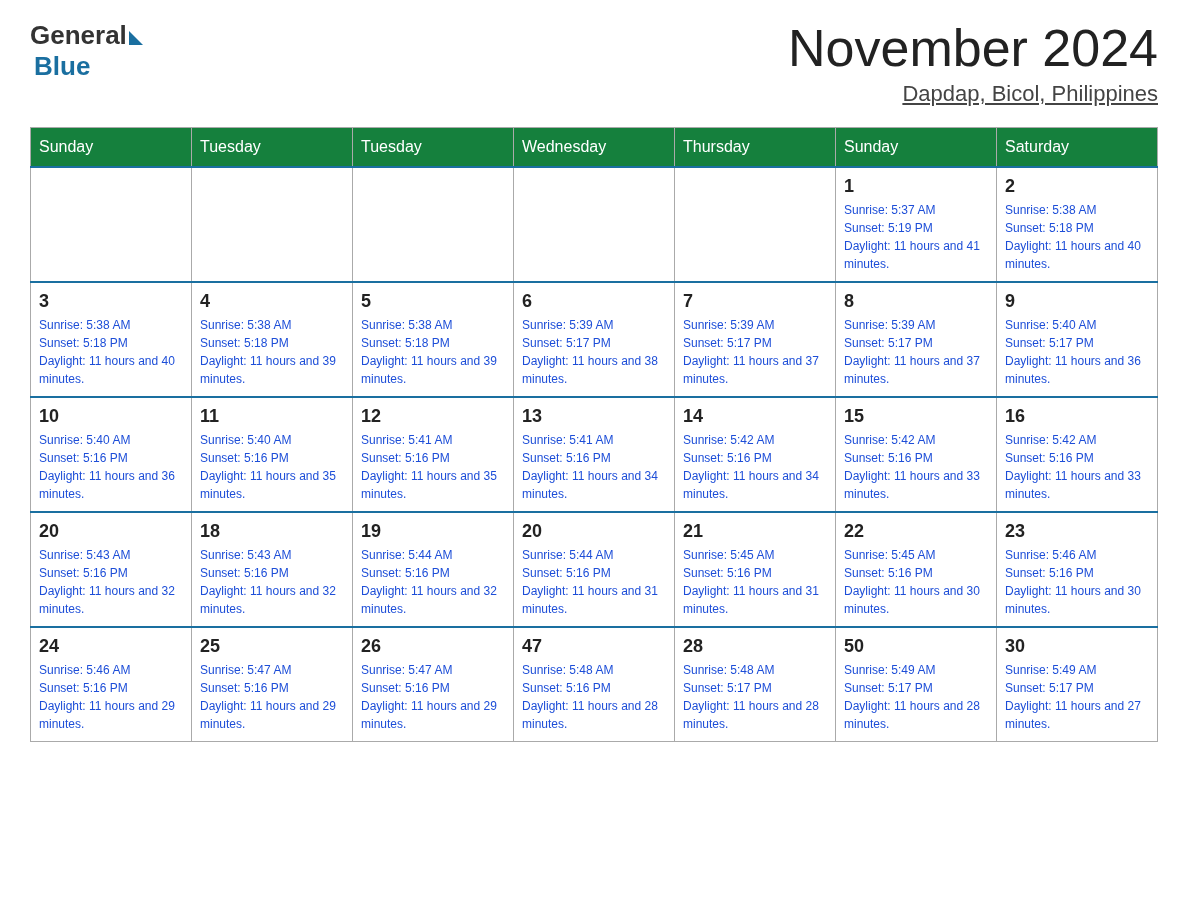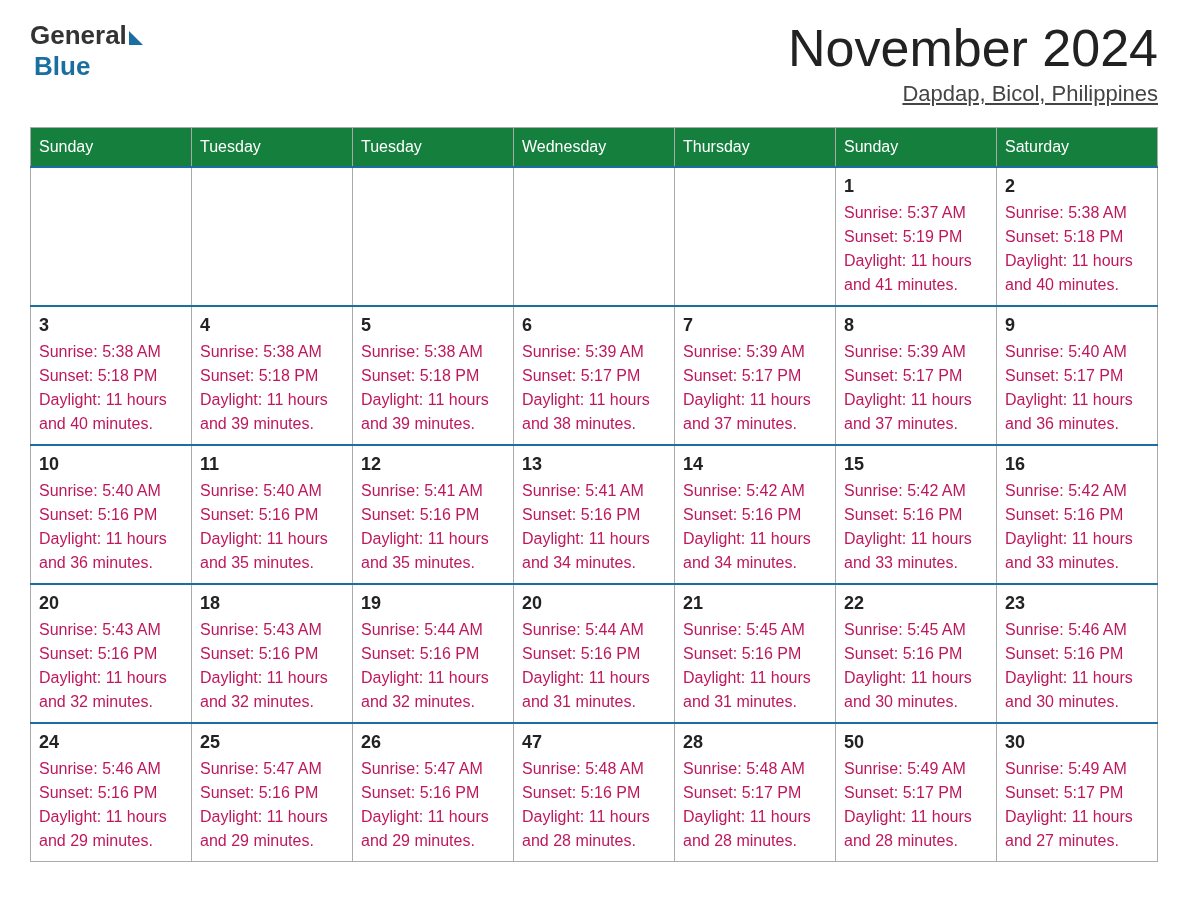--- a/index.html
+++ b/index.html
@@ -85,22 +85,22 @@
     .calendar tr.week-row td {
       border-top: 2px solid #1a6fa0;
     }
     .day-number {
       font-size: 18px;
       font-weight: bold;
       color: #222;
       margin-bottom: 4px;
     }
     .day-info {
-      font-size: 16px;
-      color: #be185d;
+      font-size: 12px;
+      color: #1d4ed8;
       line-height: 1.5;
     }
     .empty-cell {
       background: #f9f9f9;
     }
   </style>
 </head>
 <body>
 
 <div class="header">

